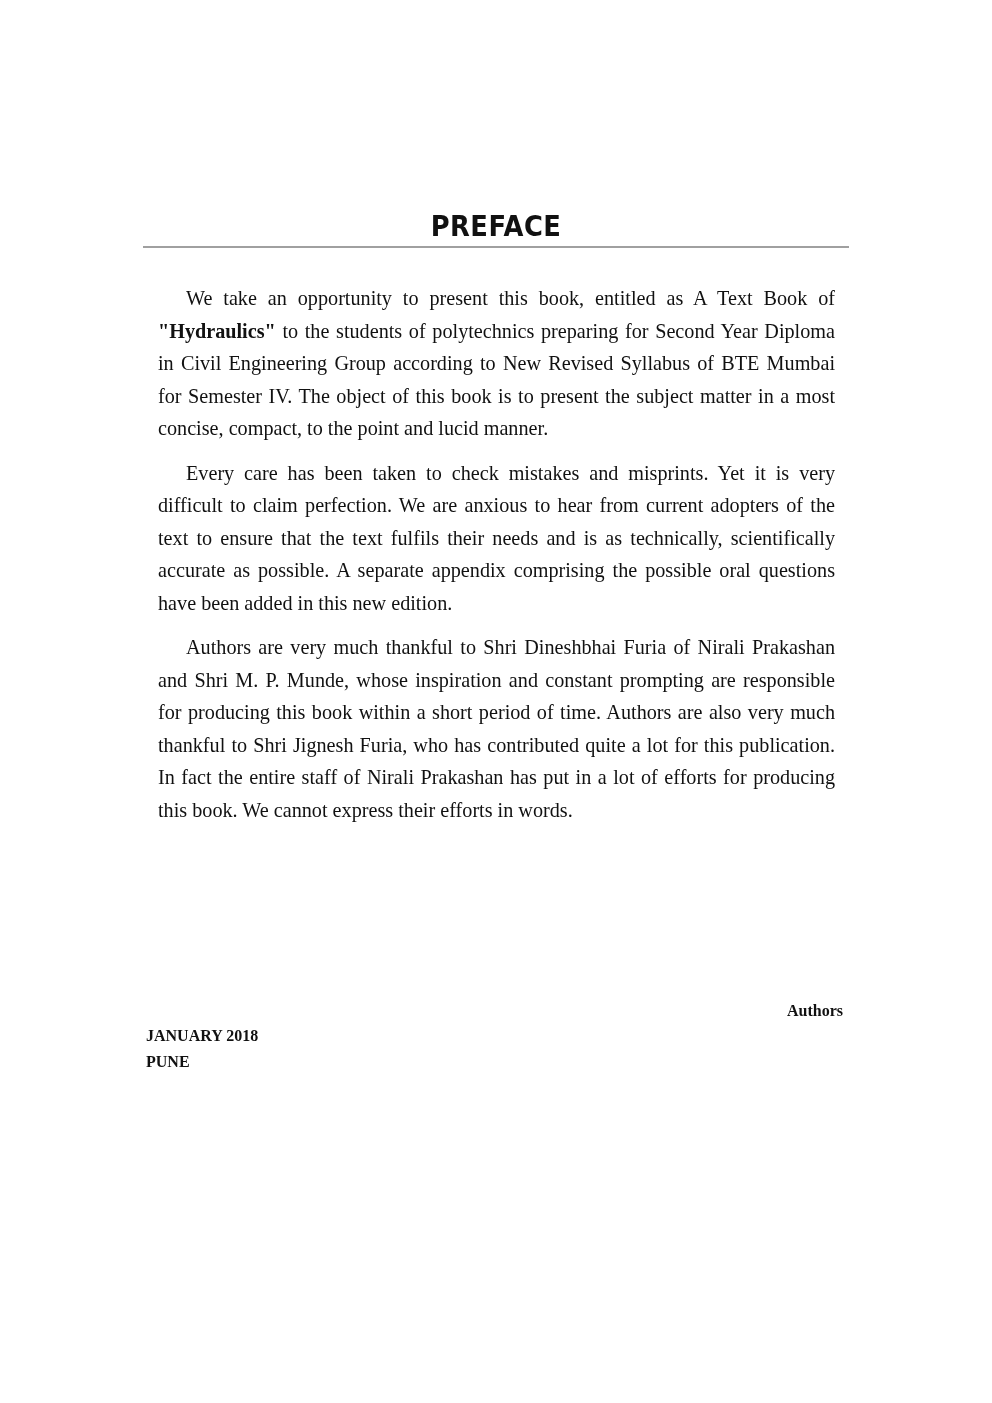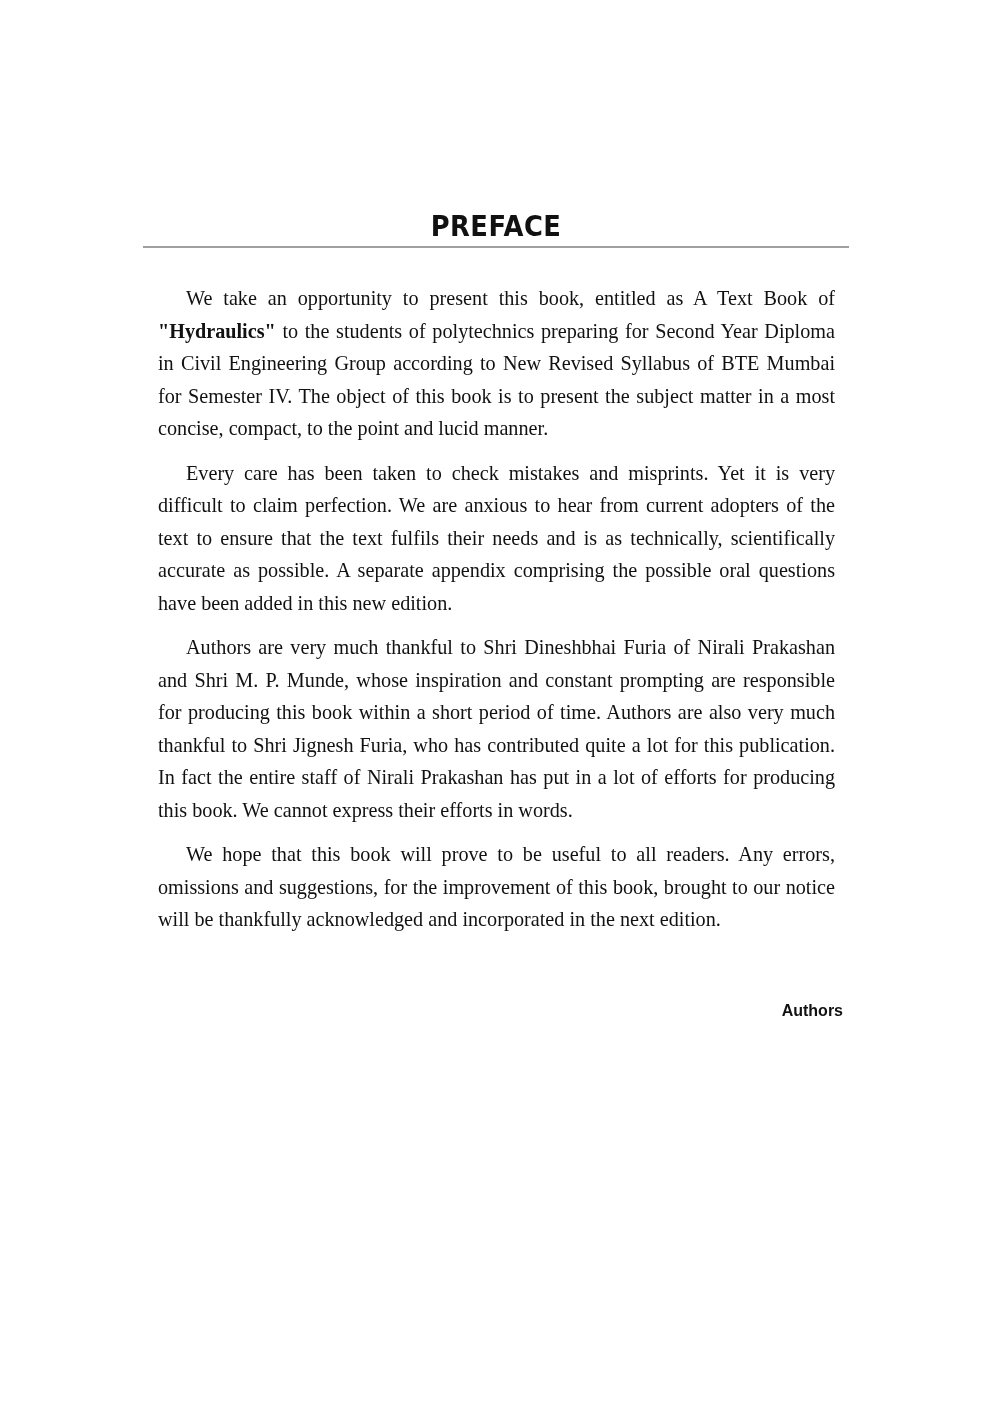--- a/index.html
+++ b/index.html
@@ -60,21 +60,21 @@
       text-indent: 28px;
     }
     .body-text p.p1 { }
     .body-text p.p2 { }
     .body-text p.p3 { }
     .body-text p.p4 { }
     .signature {
       position: absolute;
       right: 145px;
       top: 1000px;
-      font-family: Liberation Sans, sans-serif;
+      font-family: Liberation Serif, serif;
       font-weight: bold;
       font-size: 16px;
       line-height: 22px;
       color: #111111;
     }
     .dateline {
       position: absolute;
       left: 146px;
       top: 1023px;
       font-family: "Liberation Serif", serif;
@@ -95,19 +95,22 @@
 
   <div class="rule"></div>
 
   <div class="body-text">
     <p class="p1"><span>We take an opportunity to present this book, entitled as A Text Book of </span><b class="hl">"Hydraulics"</b><span> to the students of polytechnics preparing for Second Year Diploma in Civil Engineering Group according to New Revised Syllabus of BTE Mumbai for Semester IV. The object of this book is to present the subject matter in a most concise, compact,  to the point and lucid manner.</span></p>
 
     <p class="p2">Every care has been taken to check mistakes and misprints. Yet it is very difficult to claim perfection.  We are anxious to hear from current adopters of the text to ensure that the text fulfils their needs and is as technically, scientifically accurate as possible. A separate appendix comprising the possible oral questions have been added in this new edition.</p>
 
     <p class="p3">Authors are very much thankful to Shri Dineshbhai Furia of Nirali Prakashan and Shri M. P. Munde, whose inspiration and constant prompting are responsible for producing this book within a short period of time. Authors are also very much thankful to Shri Jignesh Furia, who has contributed quite a lot for this publication. In fact the entire staff of Nirali Prakashan has put in a lot of efforts for producing this book. We cannot express their efforts in words.</p>
 
-    <p class="p4">We hope that this book will prove to be useful to all readers. Any errors, omissions and suggestions, for the improvement of this book, brought to our notice will be thankfully acknowledged and incorporated in the next edition.</p>
   </div>
 
   <div class="signature">Authors</div>
 
+  <div class="dateline">
+    <div>JANUARY 2018</div>
+    <div>PUNE</div>
+  </div>
 
 </div>
 
 </body></html>

